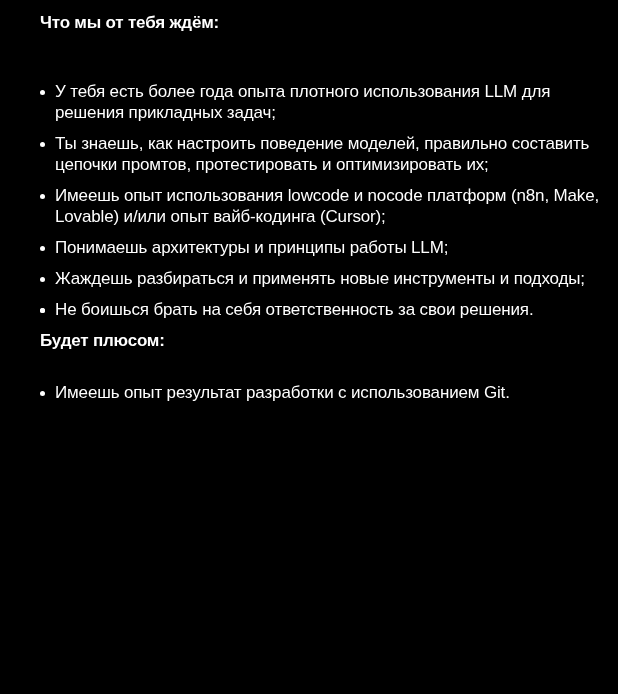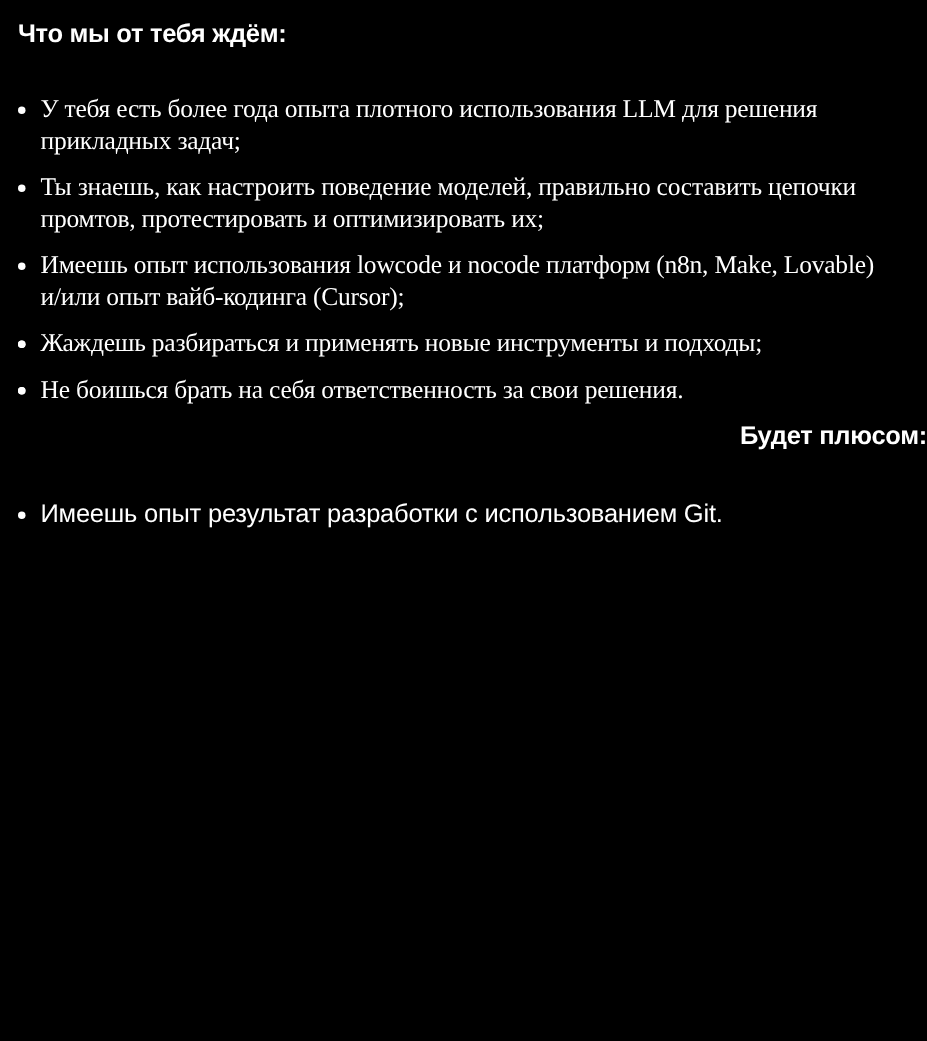--- a/index.html
+++ b/index.html
@@ -1,50 +1,50 @@
 <!DOCTYPE html>
 <html><head>
 <meta charset="utf-8">
 <style>
   html, body { margin: 0; padding: 0; background: #000; }
   body {
     width: 618px; height: 694px; overflow: hidden;
     font-family: "Liberation Sans", sans-serif;
     color: #ffffff;
   }
-  .container { position: relative; padding: 12px 0 0 12px; }
+  .container { position: relative; padding: 12px 0 0 40px; }
   h2 {
     margin: 0; font-size: 17px; font-weight: bold; line-height: 22px;
     letter-spacing: -0.2px;
   }
   h2.first { margin-top: 0; }
-  h2.second { margin-top: 0; text-align: right; }
+  h2.second { margin-top: 0; }
   ul { list-style: none; margin: 0; padding: 0; }
-  ul.list1 { margin-top: 28px; font-family: Liberation Serif, serif; }
+  ul.list1 { margin-top: 47px; }
   ul.list2 { margin-top: 30px; }
   li {
     position: relative; padding-left: 15px;
     font-size: 17px; line-height: 21px; width: 560px;
     margin-bottom: 10px; letter-spacing: -0.15px;
   }
   li .bullet {
     position: absolute; left: 0; top: 9px;
     width: 5px; height: 5px; border-radius: 50%; background: #fff;
   }
 </style>
 </head>
 <body>
 
 <div class="container">
   <h2 class="first">Что мы от тебя ждём:</h2>
   <ul class="list1">
     <li><span class="bullet"></span><span>У тебя есть более года опыта плотного использования LLM для решения прикладных задач;</span></li>
     <li><span class="bullet"></span><span>Ты знаешь, как настроить поведение моделей, правильно составить цепочки промтов, протестировать и оптимизировать их;</span></li>
     <li><span class="bullet"></span><span>Имеешь опыт использования lowcode и nocode платформ (n8n, Make, Lovable) и/или опыт вайб-кодинга (Cursor);</span></li>
-    <li><span class="bullet"></span></li>
+    <li><span class="bullet"></span><span>Понимаешь архитектуры и принципы работы LLM;</span></li>
     <li><span class="bullet"></span><span>Жаждешь разбираться и применять новые инструменты и подходы;</span></li>
     <li><span class="bullet"></span></li>
     <li><span class="bullet"></span><span>Не боишься брать на себя ответственность за свои решения.</span></li>
   </ul>
   <h2 class="second">Будет плюсом:</h2>
   <ul class="list2">
     <li><span class="bullet"></span><span>Имеешь опыт результат разработки с использованием Git.</span></li>
   </ul>
 </div>
 

